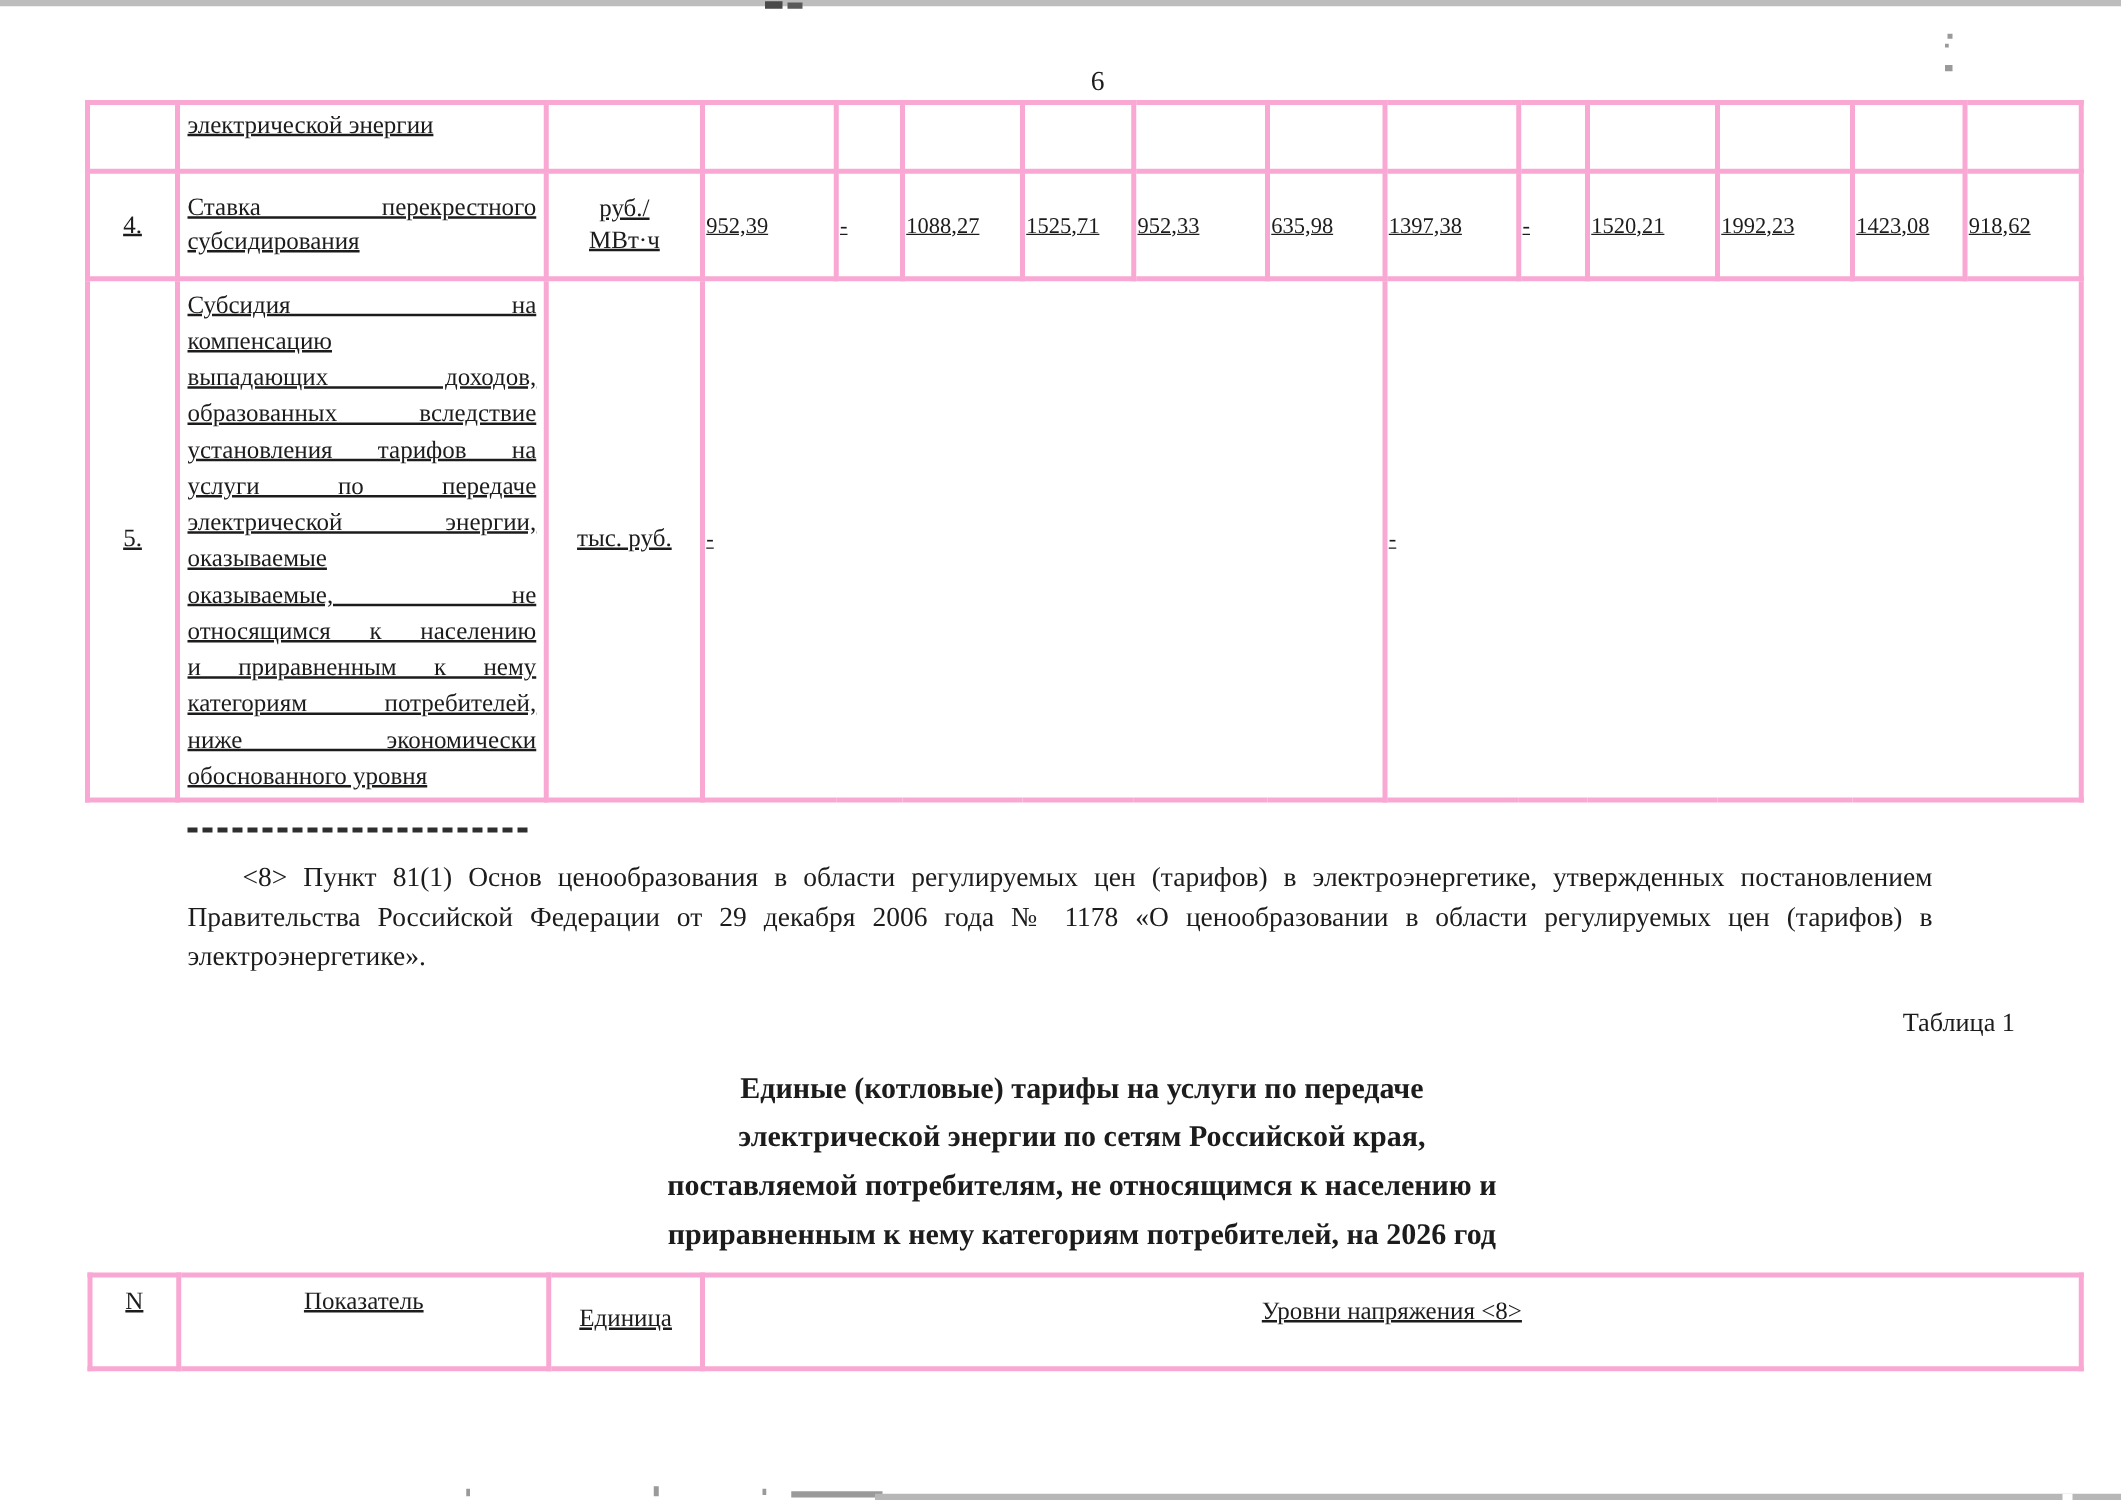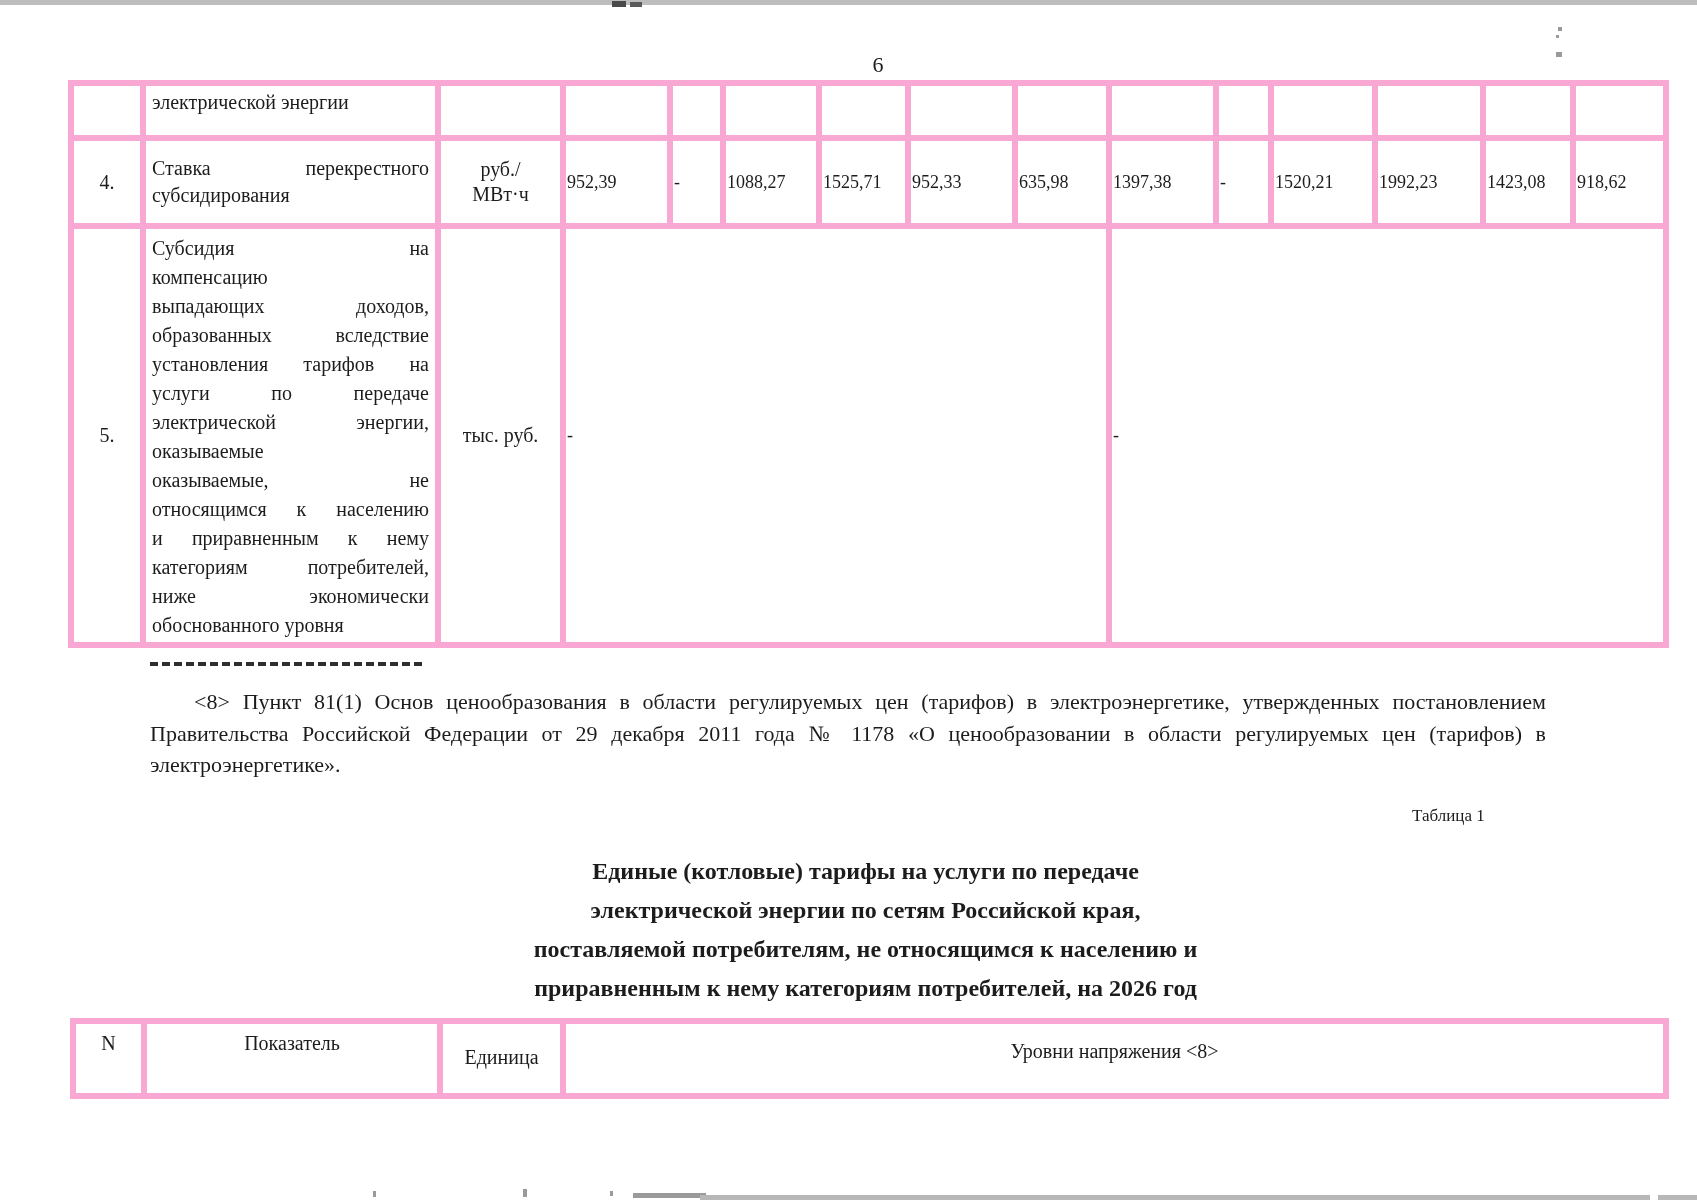--- a/index.html
+++ b/index.html
@@ -9,42 +9,42 @@
     font-family:"Liberation Serif","DejaVu Serif",serif;
   }
   .abs{position:absolute;}
 
   
   .band{background:#bdbdbd;}
   .speck{background:#9a9a9a;}
 
   
   table{border-collapse:collapse;table-layout:fixed;}
-  td{border:6px solid #f9a8d4;overflow:hidden;}
+  td{border:4px solid #f9a8d4;overflow:hidden;text-decoration:underline;}
   .t1{width:1595px;}
   .t2{width:1593px;}
 
   td.numcell{text-align:center;vertical-align:middle;font-size:20px;}
   td.labelcell{vertical-align:middle;padding:14px 6px;font-size:20px;}
   td.labelcell-top{vertical-align:top;padding:5px 6px 2px 6px;font-size:20px;}
   td.unitcell{text-align:center;vertical-align:middle;font-size:20px;line-height:25px;}
   td.valcell{vertical-align:middle;font-size:18px;}
 
   .jline{text-align:justify;text-align-last:justify;line-height:29px;white-space:nowrap;}
   .jline.r4{line-height:27px;}
   .jlast{text-align-last:left;}
 
   
   .fnsep{border-top:4px dashed #2e2e2e;}
   .fnline{font-size:22px;line-height:31.5px;text-align:justify;text-align-last:justify;}
   .fnline.last{text-align-last:left;}
   .fnline.first{text-indent:44px;}
 
   .pageno{font-size:22px;text-align:center;}
-  .caption{font-size:17px;}
+  .caption{font-size:21px;text-align:right;}
 
   .title-line{font-size:24px;font-weight:bold;text-align:center;line-height:39px;}
 
   
   td.h-top{vertical-align:top;text-align:center;font-size:20px;padding-top:8px;}
   td.h-mid{vertical-align:top;text-align:center;font-size:20px;padding-top:22px;}
   td.h-volt{vertical-align:top;text-align:center;font-size:20px;padding-top:16px;}
 </style>
 </head>
 <body>
@@ -139,21 +139,21 @@
     <td class="valcell" colspan="6">-</td>
     <td class="valcell" colspan="6">-</td>
   </tr>
 </tbody>
   </table>
 
 <div class="abs fnsep" style="left:150px;top:662px;width:272px;height:0;"></div>
 
 <div class="abs" style="left:150px;top:686px;width:1396px;">
   <div class="fnline first">&lt;8&gt; Пункт 81(1) Основ ценообразования в области регулируемых цен (тарифов) в электроэнергетике, утвержденных постановлением</div>
-  <div class="fnline">Правительства Российской Федерации от 29 декабря 2011 года № 1178 «О ценообразовании в области регулируемых цен (тарифов) в</div>
+  <div class="fnline">Правительства Российской Федерации от 29 декабря 2006 года № 1178 «О ценообразовании в области регулируемых цен (тарифов) в</div>
   <div class="fnline last">электроэнергетике».</div>
 </div>
 
 <div class="abs caption" style="left:1412px;top:806px;width:200px;">Таблица 1</div>
 
 <div class="abs" style="left:68px;top:852px;width:1595px;">
   <div class="title-line">Единые (котловые) тарифы на услуги по передаче</div>
   <div class="title-line">электрической энергии по сетям Российской края,</div>
   <div class="title-line">поставляемой потребителям, не относящимся к населению и</div>
   <div class="title-line">приравненным к нему категориям потребителей, на 2026 год</div>

